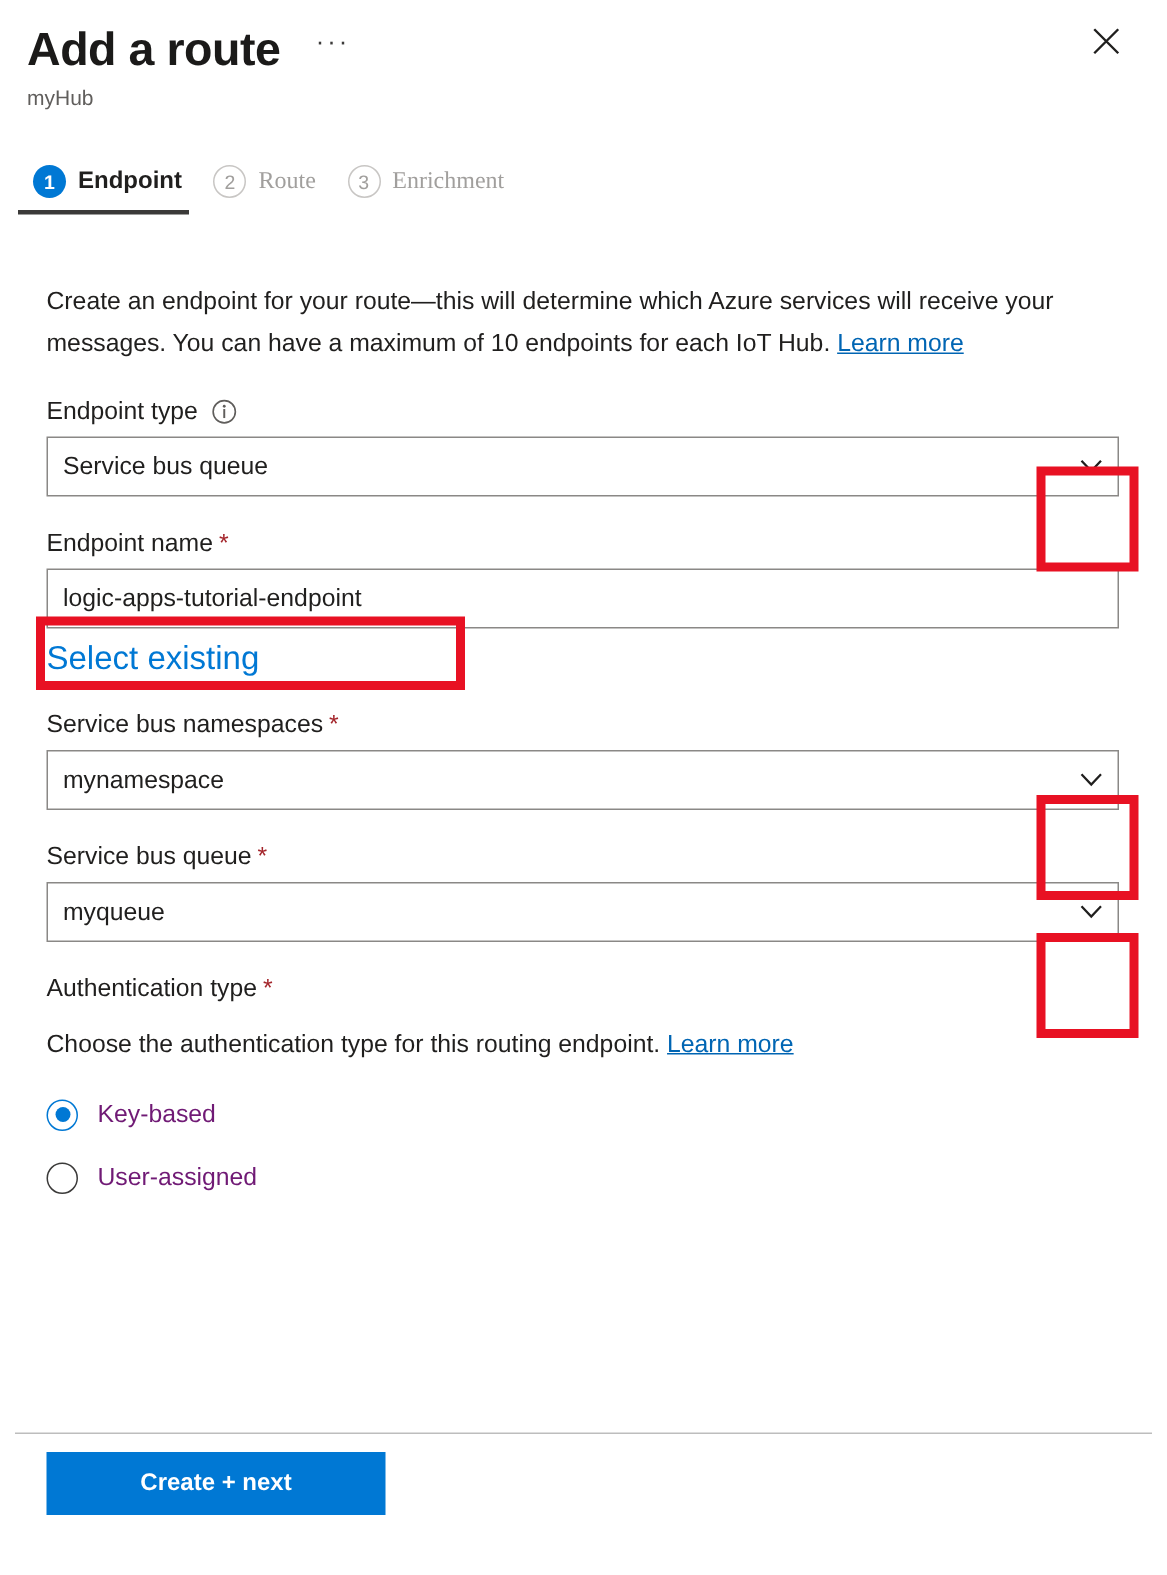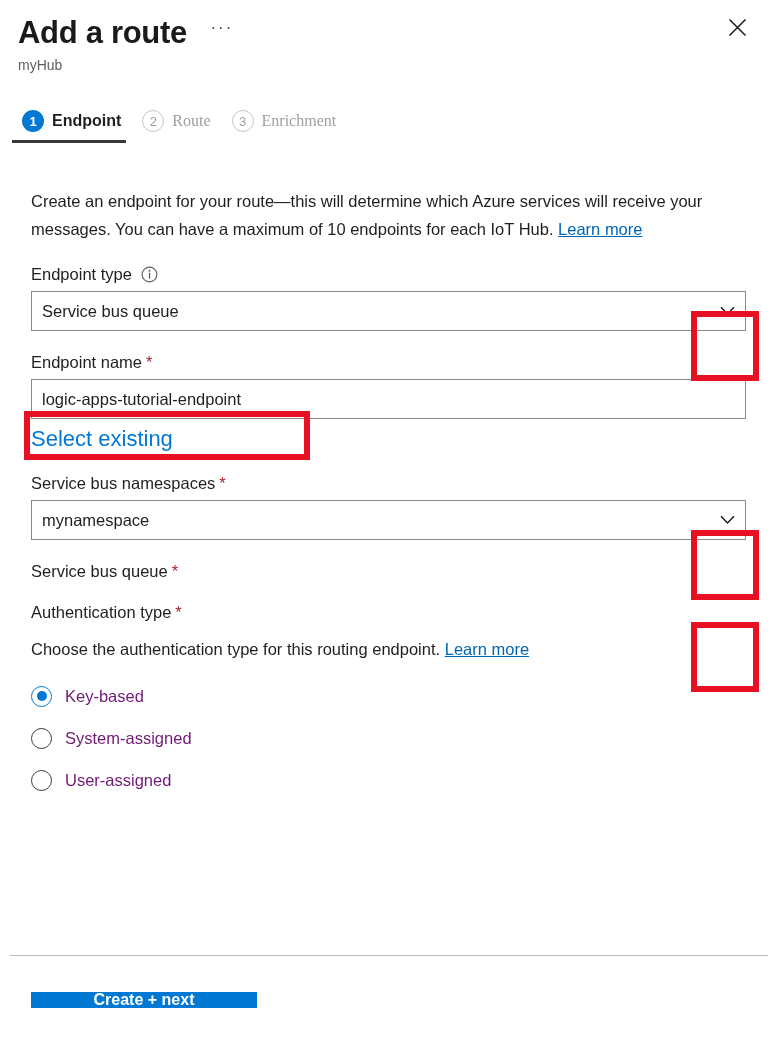--- a/index.html
+++ b/index.html
@@ -241,23 +241,23 @@
     position: absolute;
     left: 10px;
     right: 10px;
     top: 955px;
     height: 1px;
     background: #bdbdbd;
   }
   .primary-btn {
     position: absolute;
     left: 31px;
-    top: 992px;
+    top: 968px;
     width: 226px;
-    height: 16px;
+    height: 42px;
     background: #0078d4;
     border: none;
     color: #ffffff;
     font-family: "Liberation Sans", sans-serif;
     font-size: 16px;
     font-weight: 700;
     cursor: pointer;
     display: flex;
     align-items: center;
     justify-content: center;
@@ -351,42 +351,46 @@
         </svg>
       </span>
     </div>
   </div>
 
   <div class="field">
     <div class="field-label">
       <span>Service bus queue</span>
       <span class="req">*</span>
     </div>
+    <div class="control-wrap">
+      <div class="azinput">myqueue</div>
+      <span class="chevron">
+        <svg width="15" height="10" viewBox="0 0 15 10" aria-hidden="true">
+          <path d="M1 1.2 L7.5 8 L14 1.2" stroke="#201f1e" stroke-width="1.5" fill="none"></path>
+        </svg>
+      </span>
+    </div>
   </div>
 
   <div class="field">
     <div class="field-label">
       <span>Authentication type</span>
       <span class="req">*</span>
     </div>
     <div class="subtext">
       <span>Choose the authentication type for this routing endpoint. </span><a class="link">Learn more</a>
     </div>
 
     <div class="radio-group">
       <div class="radio-row">
         <span class="radio checked"></span>
         <span class="radio-label">Key-based</span>
       </div>
       <div class="radio-row">
         <span class="radio"></span>
-        <span class="radio-label">System-assigned</span>
-      </div>
-      <div class="radio-row">
-        <span class="radio"></span>
         <span class="radio-label">User-assigned</span>
       </div>
     </div>
   </div>
 </div>
 
 <div class="footer-divider"></div>
 <button class="primary-btn">Create + next</button>
 
 <div class="redbox" style="left:691px; top:311px; width:68px; height:70px;"></div>

